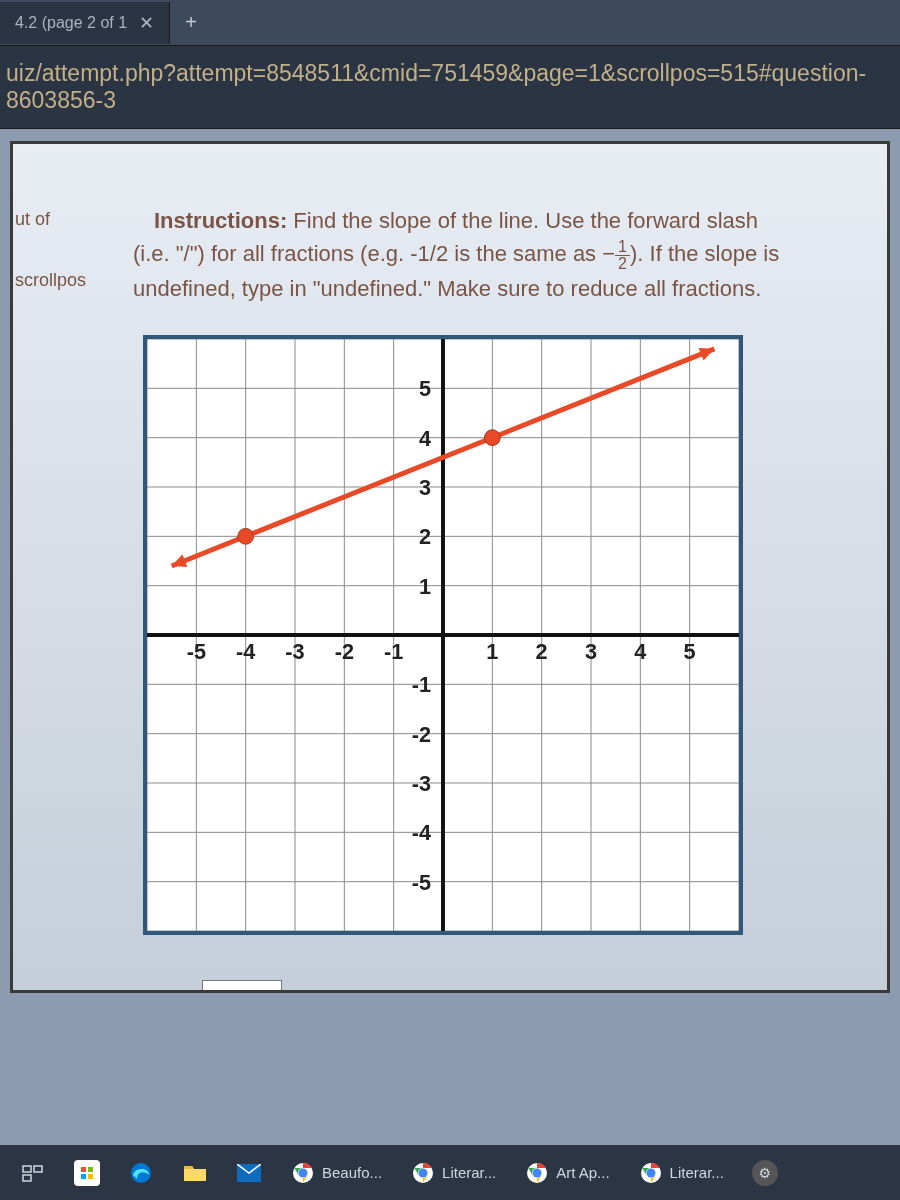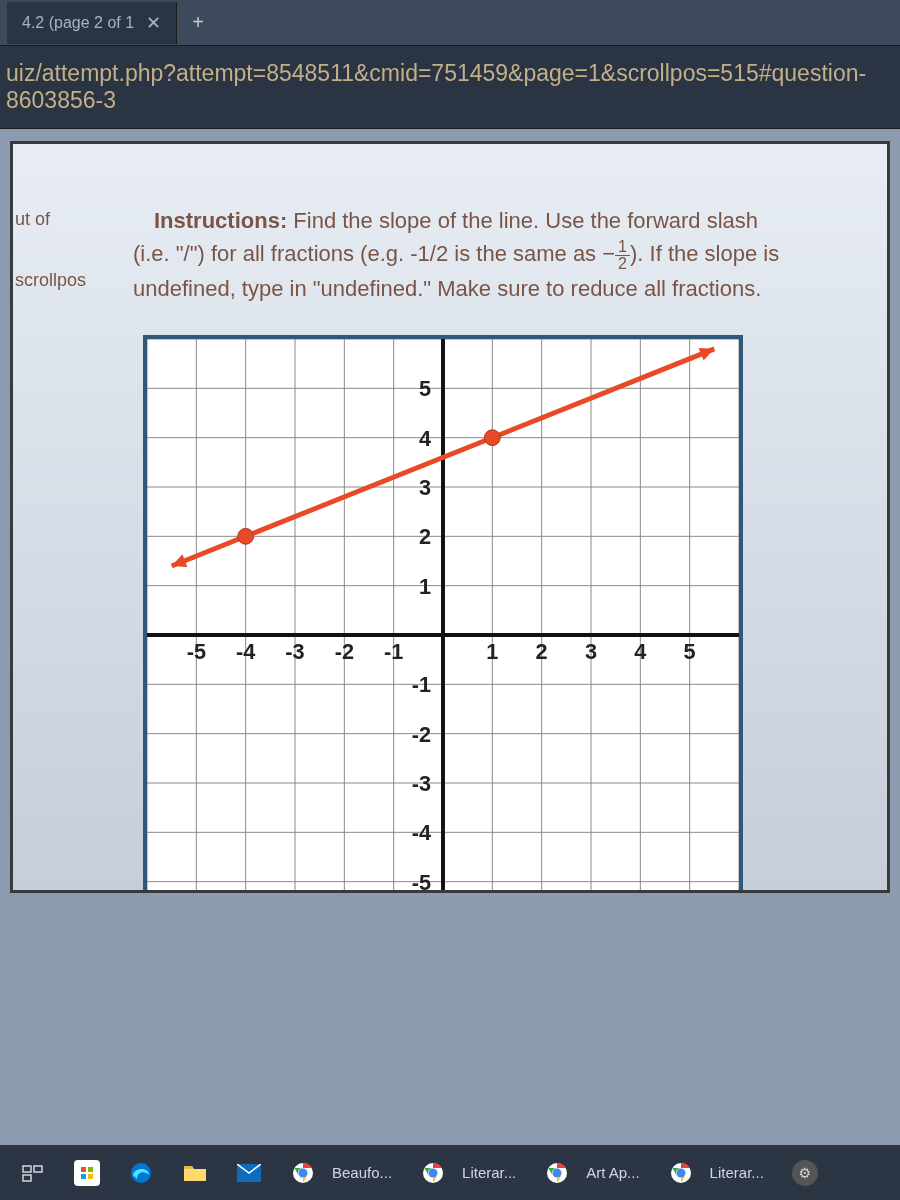--- a/index.html
+++ b/index.html
@@ -23,34 +23,33 @@
 }
 .tab {
   background: #2b3442;
   color: #a8b2c0;
   padding: 10px 15px;
   font-size: 16px;
   display: flex;
   align-items: center;
   gap: 12px;
   border-right: 1px solid #1a1a1a;
-  margin-left: 7px;
 }
 .tab-close { font-size: 18px; cursor: pointer; }
 .tab-add { color: #c0c8d4; padding: 10px 15px; font-size: 20px; }
 .url-bar {
   background: #2b3442;
   color: #c2b088;
   padding: 14px 6px;
   font-size: 23px;
   border-top: 1px solid #1a1a1a;
 }
 .page-body {
   background: linear-gradient(180deg, #e8edf4 0%, #c5ced9 100%);
-  height: 752px;
+  height: 852px;
   margin: 12px 10px 0 10px;
   border: 3px solid #3a3a3a;
   position: relative;
   padding: 60px 20px 20px 20px;
   overflow: hidden;
 }
 .side-labels {
   position: absolute;
   left: 2px;
   top: 65px;
@@ -119,21 +118,21 @@
   height: 55px;
   background: #2b3544;
   display: flex;
   align-items: center;
   padding: 0 10px;
   gap: 8px;
 }
 .tb-item {
   display: flex;
   align-items: center;
-  gap: 16px;
+  gap: 6px;
   padding: 6px 10px;
   color: #d0d6e0;
   font-size: 15px;
   border-radius: 2px;
 }
 .tb-icon {
   width: 26px; height: 26px;
   border-radius: 4px;
   display: flex; align-items: center; justify-content: center;
   font-size: 14px;

